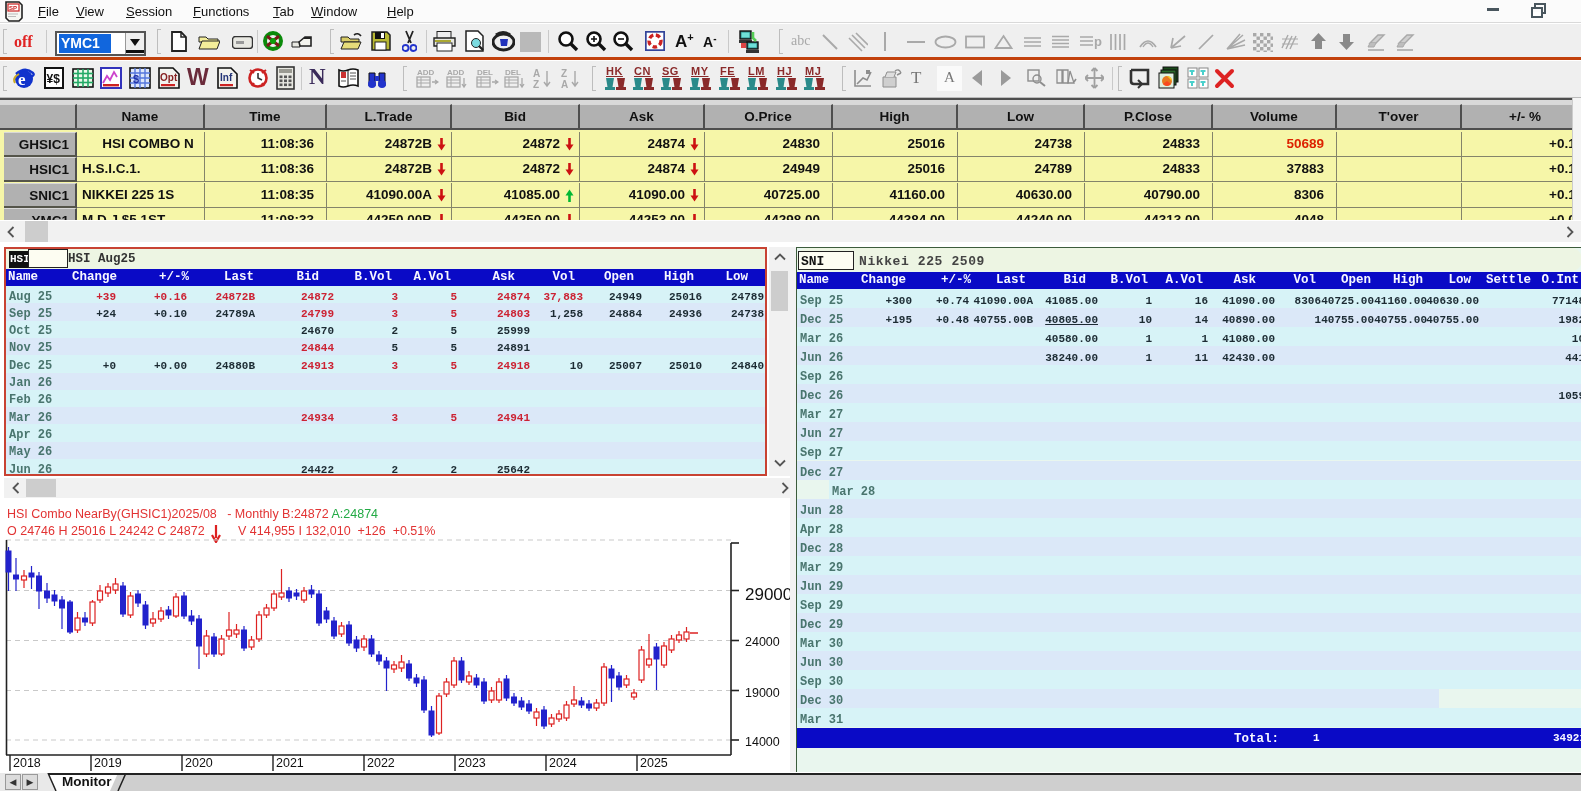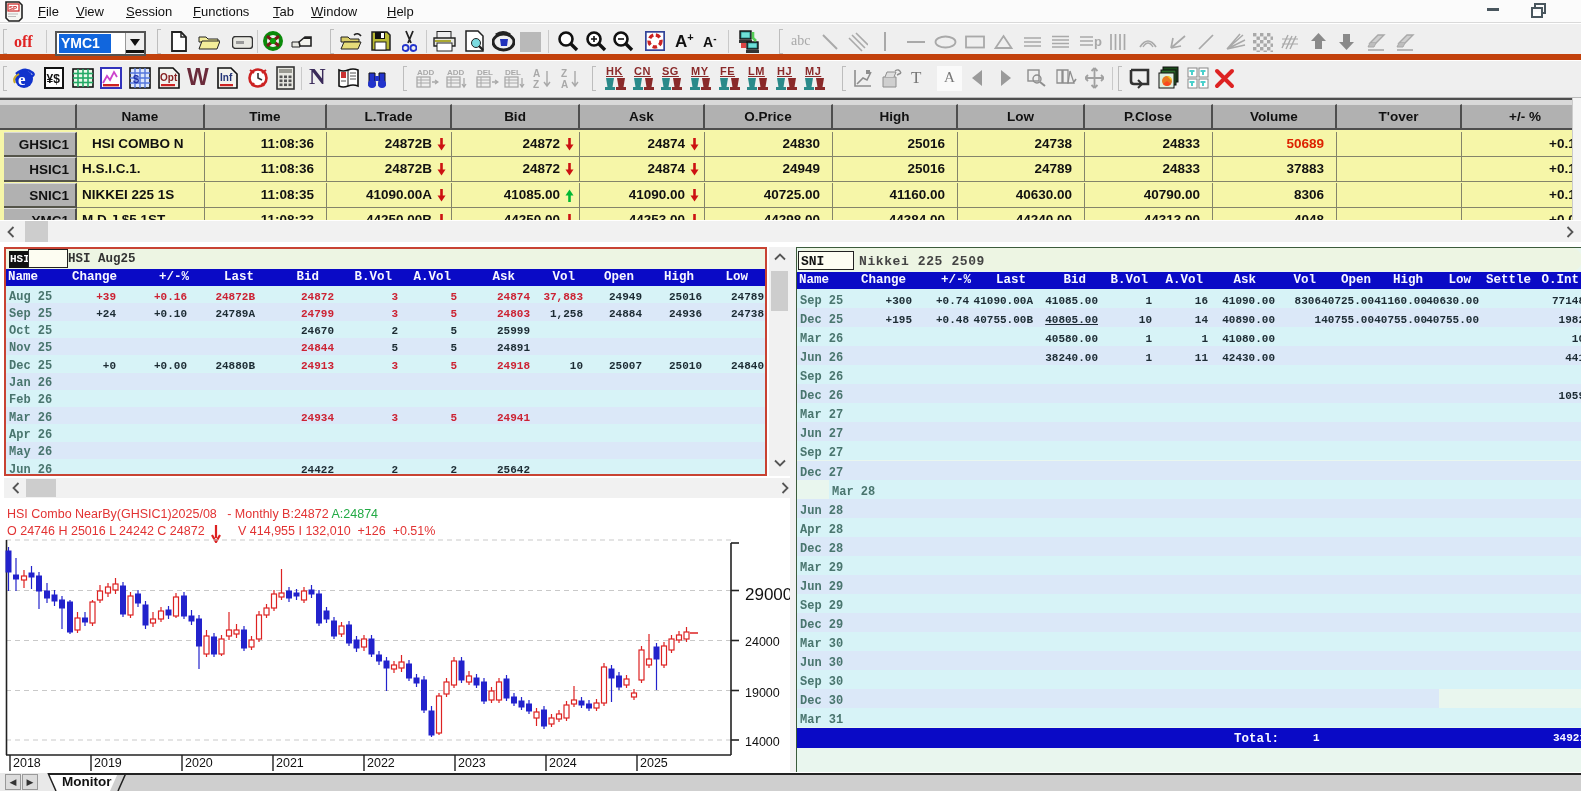--- a/index.html
+++ b/index.html
@@ -1,20 +1,20 @@
 <!DOCTYPE html>
 <html><head><meta charset="utf-8">
 <style>
 *{margin:0;padding:0;box-sizing:border-box;}
 html,body{width:1581px;height:791px;overflow:hidden;background:#fff;font-family:"Liberation Sans",sans-serif;-webkit-font-smoothing:antialiased;}
 #app{position:absolute;left:0;top:0;width:1581px;height:791px;overflow:hidden;}
 .abs{position:absolute;}
 #menubar{left:0;top:0;width:1581px;height:23px;background:#fbfbfb;border-bottom:1px solid #d9d9d9;}
 .menu{position:absolute;top:4px;font-size:13px;color:#111;}
-#tb1{left:0;top:24px;width:1581px;height:36px;background:#efefef;border-bottom:6px solid #c2410c;}
+#tb1{left:0;top:24px;width:1581px;height:36px;background:#efefef;border-bottom:3px solid #c2410c;}
 #tb2{left:0;top:61px;width:1581px;height:37px;background:#efefef;border-bottom:1px solid #bbb;}
 .handle{position:absolute;top:5px;width:4px;height:25px;border-left:1px solid #bdbdbd;border-top:1px solid #bdbdbd;border-bottom:1px solid #bdbdbd;}
 .vsep{position:absolute;top:6px;width:1px;height:23px;background:#c9c9c9;}
 .th{position:absolute;top:4px;height:26px;background:#b1b1b1;border-right:2px solid #4e4e4e;border-bottom:2px solid #4e4e4e;border-top:1px solid #d8d8d8;font-weight:bold;font-size:13.5px;color:#111;text-align:center;line-height:24px;}
 .rh{position:absolute;left:4px;width:73px;background:#b1b1b1;border-right:2px solid #4e4e4e;border-bottom:2px solid #55554a;border-top:1px solid #d8d8d8;font-weight:bold;font-size:13.5px;color:#111;text-align:right;line-height:23px;padding-right:6px;}
 .cell{position:absolute;border-right:1px solid #84846a;border-bottom:1px solid #84846a;font-weight:bold;font-size:13.5px;color:#111;line-height:24px;white-space:nowrap;}
 .num{text-align:right;}
 .sbtrack{background:#f1f1f1;}
 .sbthumb{position:absolute;background:#cdcdcd;}
 .mono{font-family:"Liberation Mono",monospace;}
@@ -493,21 +493,21 @@
 <div class="th" style="left:452px;width:128px;">Bid</div>
 <div class="th" style="left:580px;width:125px;">Ask</div>
 <div class="th" style="left:705px;width:128px;">O.Price</div>
 <div class="th" style="left:833px;width:125px;">High</div>
 <div class="th" style="left:958px;width:127px;">Low</div>
 <div class="th" style="left:1085px;width:128px;">P.Close</div>
 <div class="th" style="left:1213px;width:124px;">Volume</div>
 <div class="th" style="left:1337px;width:125px;">T'over</div>
 <div class="th" style="left:1462px;width:128px;">+/- %</div>
 <div class="rh" style="top:32.0px;height:25px;line-height:23px;">GHSIC1</div>
-<div class="cell " style="left:77px;top:32.0px;width:128px;height:25px;padding-left:15px;">HSI COMBO N</div>
+<div class="cell " style="left:77px;top:32.0px;width:128px;height:25px;padding-left:15px;text-align:center;">HSI COMBO N</div>
 <div class="cell num" style="left:205px;top:32.0px;width:122px;height:25px;padding-right:12px;">11:08:36</div>
 <div class="cell num" style="left:327px;top:32.0px;width:125px;height:25px;padding-right:19px;">24872B<svg style="position:absolute;right:5px;top:6px" width="9" height="13" viewBox="0 0 9 13">
           <path d="M4.5 0 V8" stroke="#cc1111" stroke-width="2.6"></path>
           <path d="M0.5 6.5 h8 L4.5 12.5 z" fill="#cc1111"></path>
         </svg></div>
 <div class="cell num" style="left:452px;top:32.0px;width:128px;height:25px;padding-right:19px;">24872<svg style="position:absolute;right:5px;top:6px" width="9" height="13" viewBox="0 0 9 13">
           <path d="M4.5 0 V8" stroke="#cc1111" stroke-width="2.6"></path>
           <path d="M0.5 6.5 h8 L4.5 12.5 z" fill="#cc1111"></path>
         </svg></div>
 <div class="cell num" style="left:580px;top:32.0px;width:125px;height:25px;padding-right:19px;">24874<svg style="position:absolute;right:5px;top:6px" width="9" height="13" viewBox="0 0 9 13">

